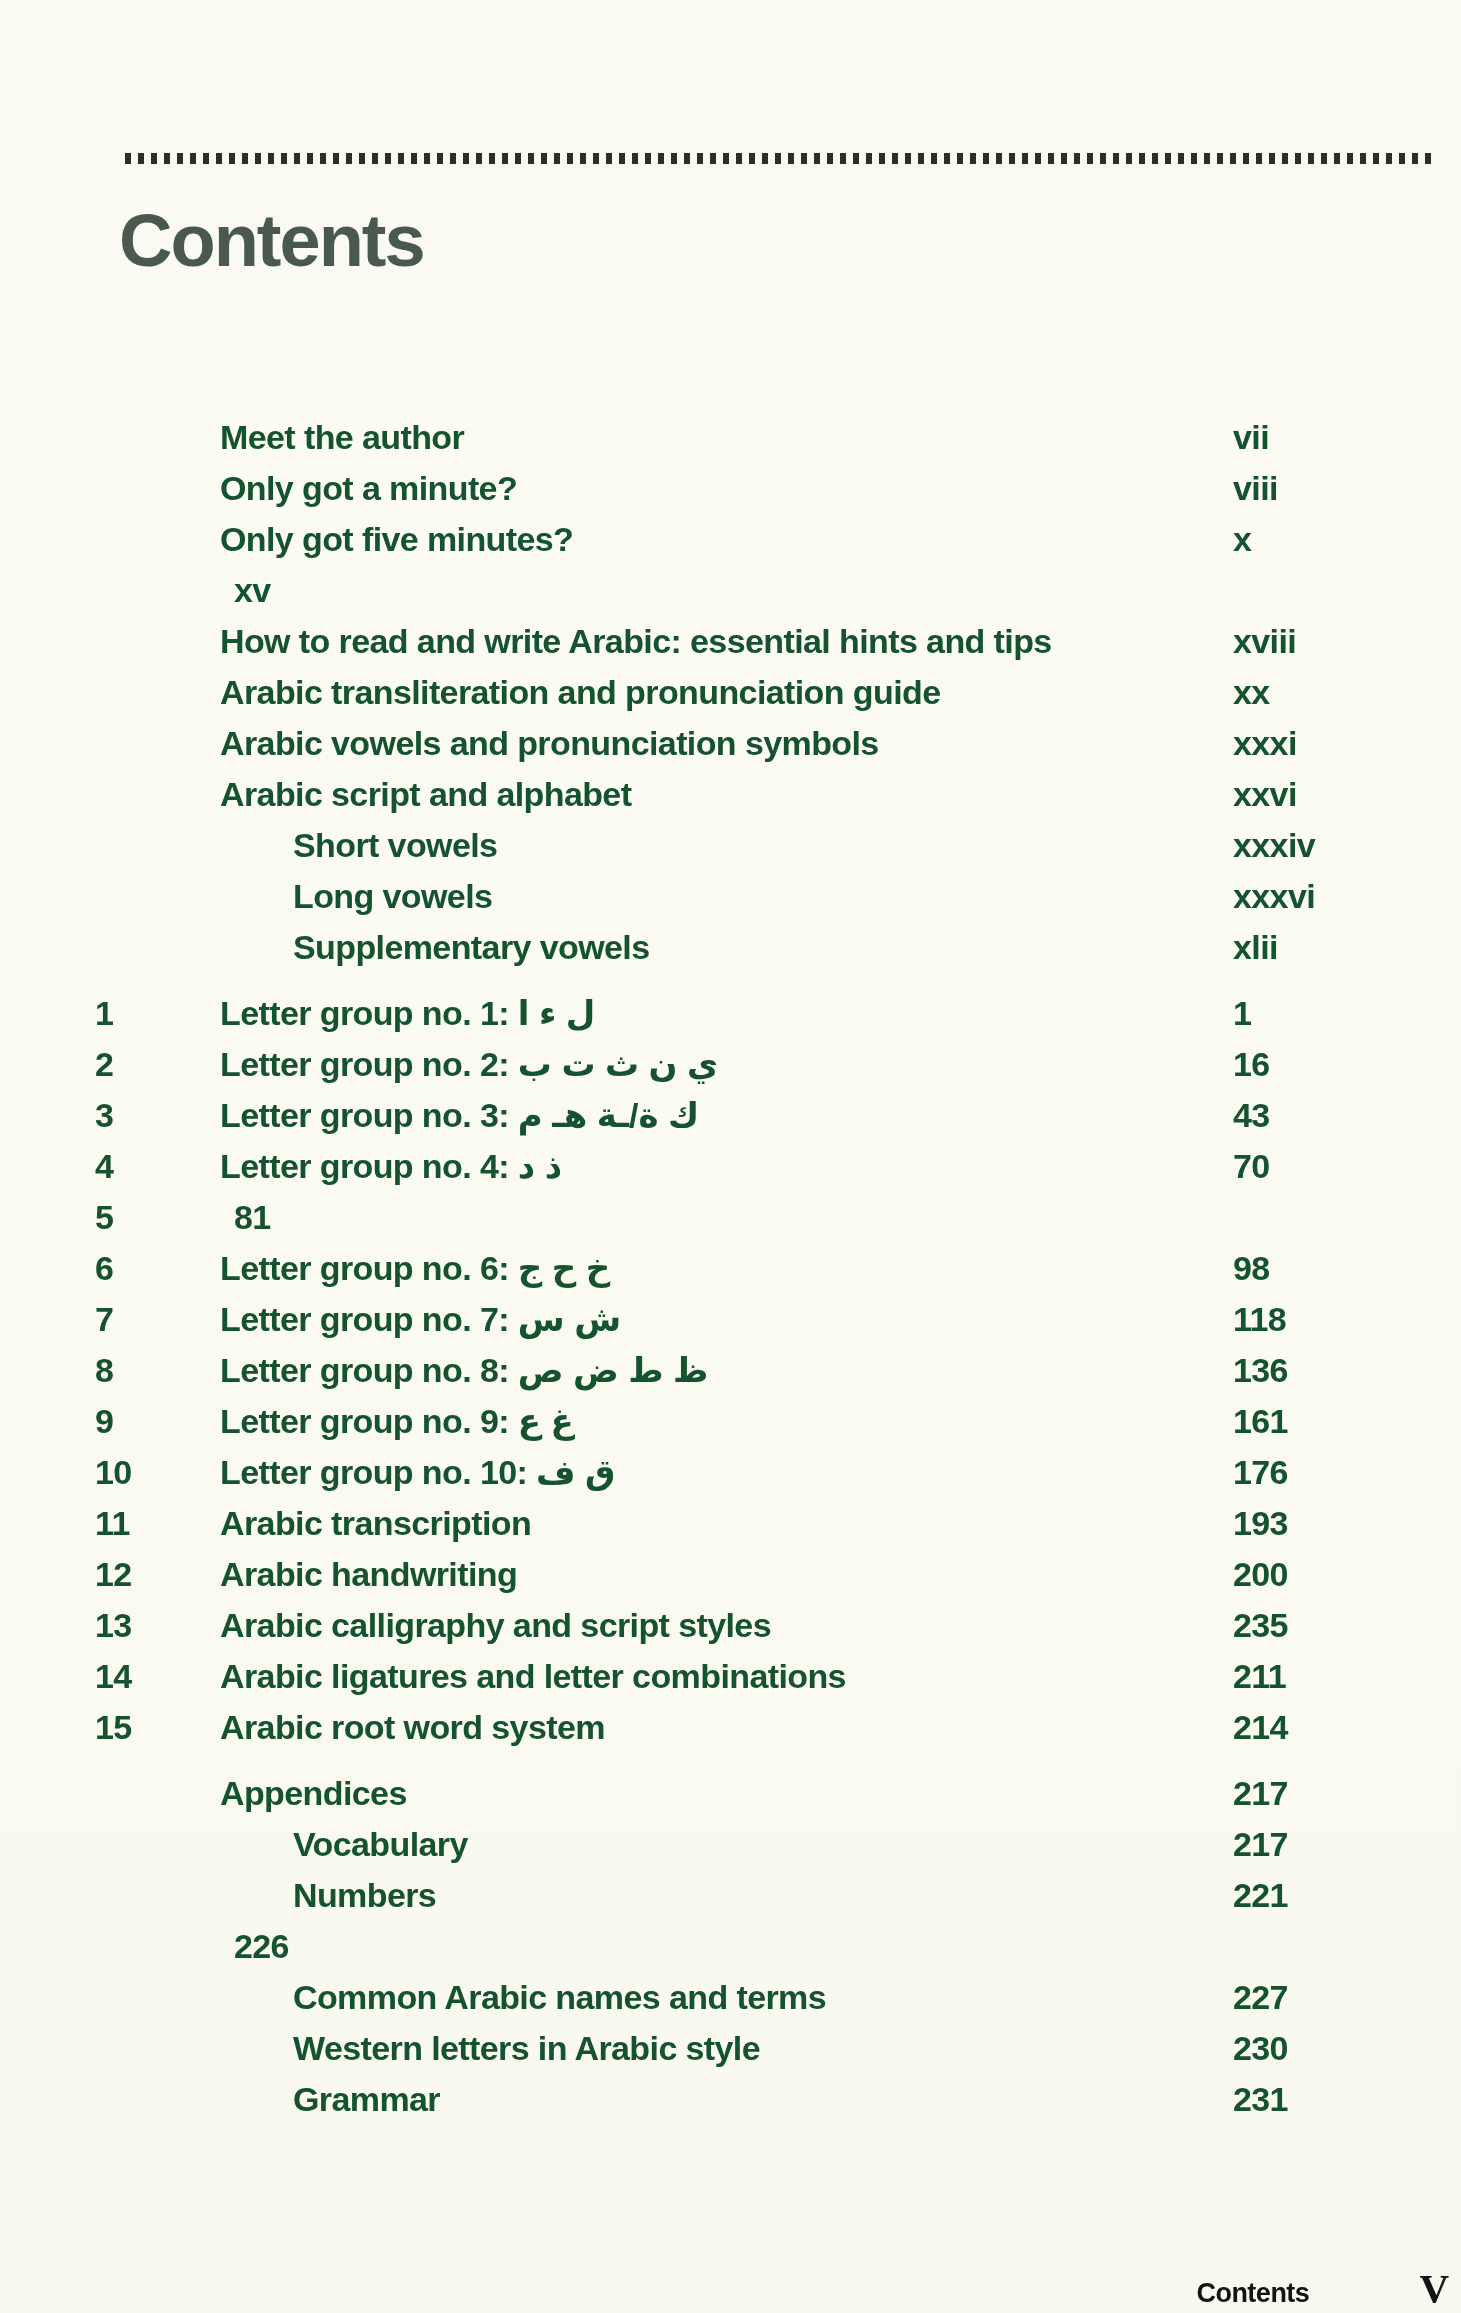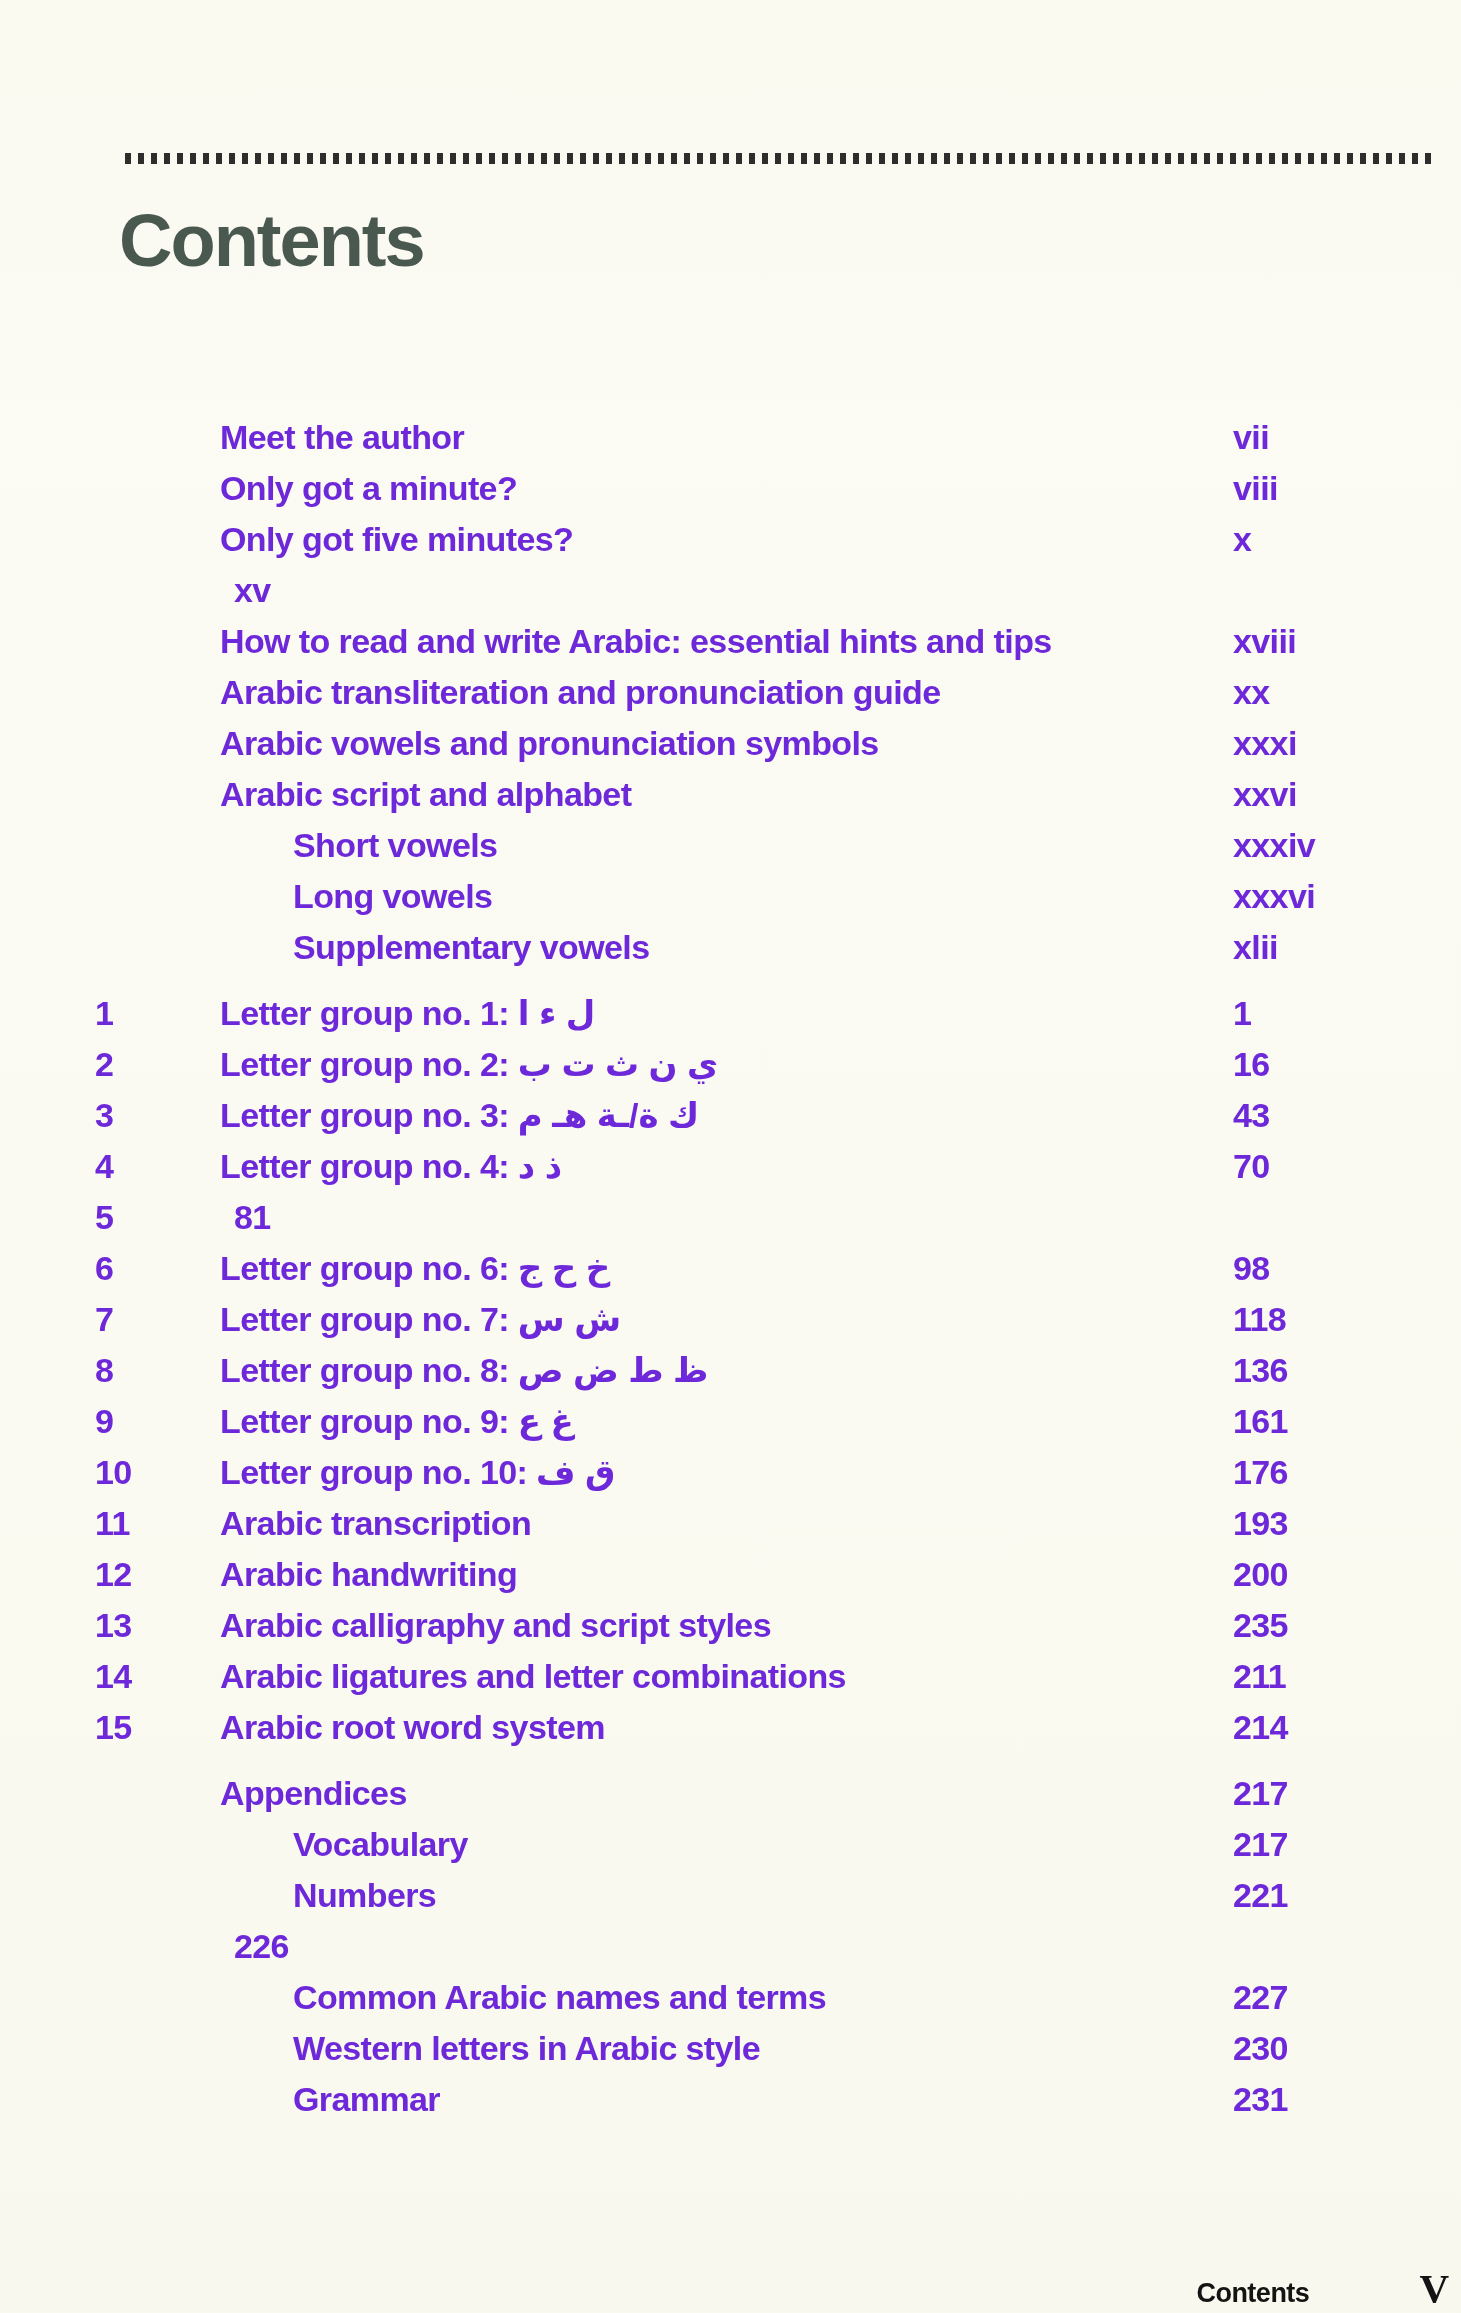--- a/index.html
+++ b/index.html
@@ -17,21 +17,21 @@
     position:absolute;left:125px;top:153px;width:1308px;height:11px;
     background:repeating-linear-gradient(to right,#2e2d2b 0 6px,transparent 6px 13px);
   }
   .title{
     position:absolute;left:119px;top:198px;margin:0;
     font-size:74px;font-weight:700;letter-spacing:-2px;color:#4a5950;
   }
   .toc{position:absolute;left:95px;top:412px;right:132px;}
   .row{
     display:flex;align-items:baseline;height:51px;line-height:51px;
-    font-size:34px;font-weight:700;letter-spacing:-0.6px;color:#6d28d9;
+    font-size:34px;font-weight:700;letter-spacing:-0.6px;color:#14532d;
     white-space:nowrap;
   }
   .row.gap{margin-top:15px;}
   .num{flex:0 0 125px;}
   .label{flex:1 1 auto;overflow:hidden;}
   .row.indent .label{padding-left:73px;}
   .page{flex:0 0 auto;margin-left:14px;min-width:96px;text-align:left;}
   .footer{
     position:absolute;top:2264px;right:12px;
     display:flex;align-items:baseline;

